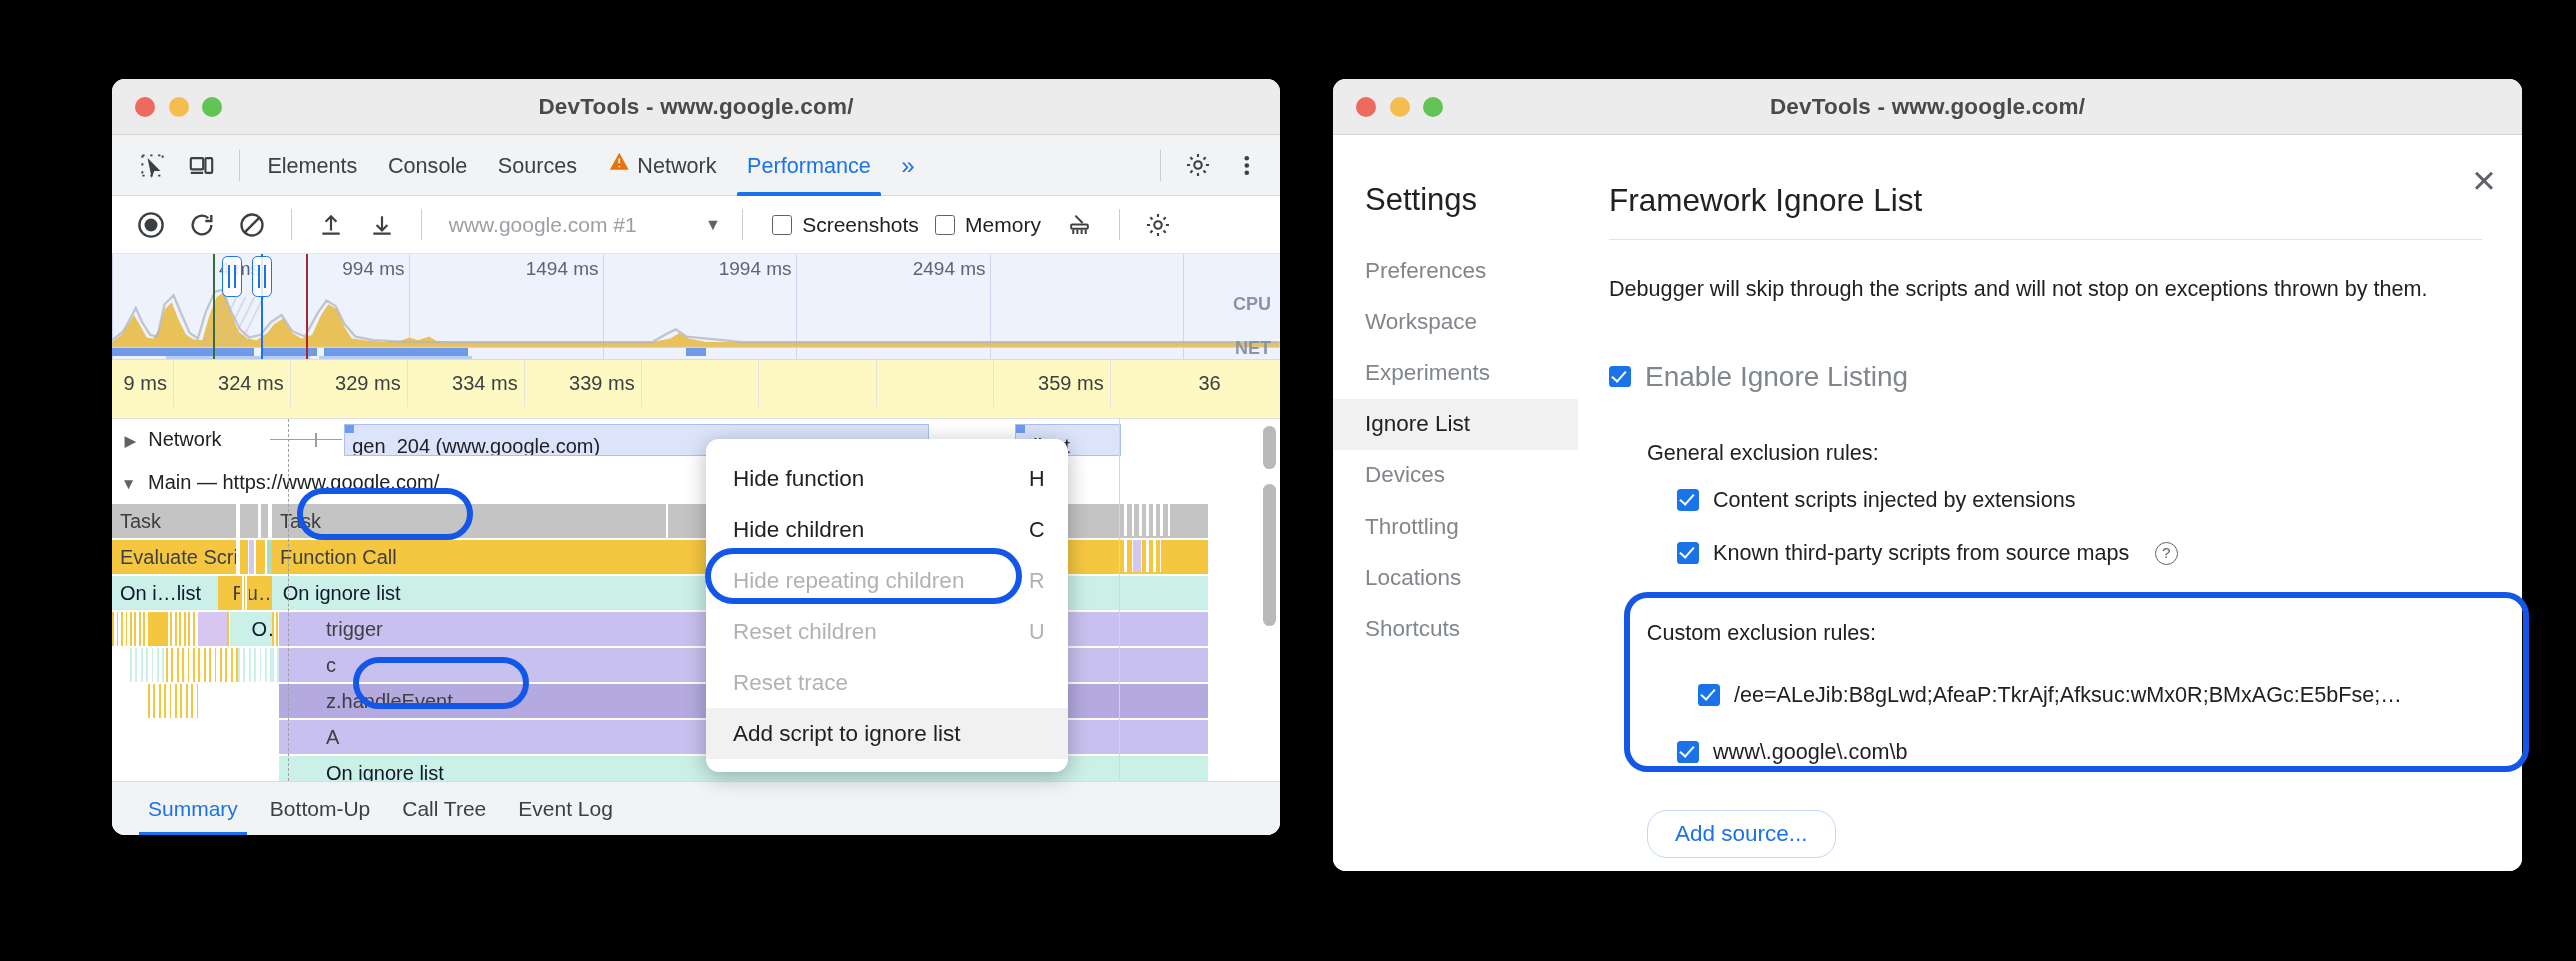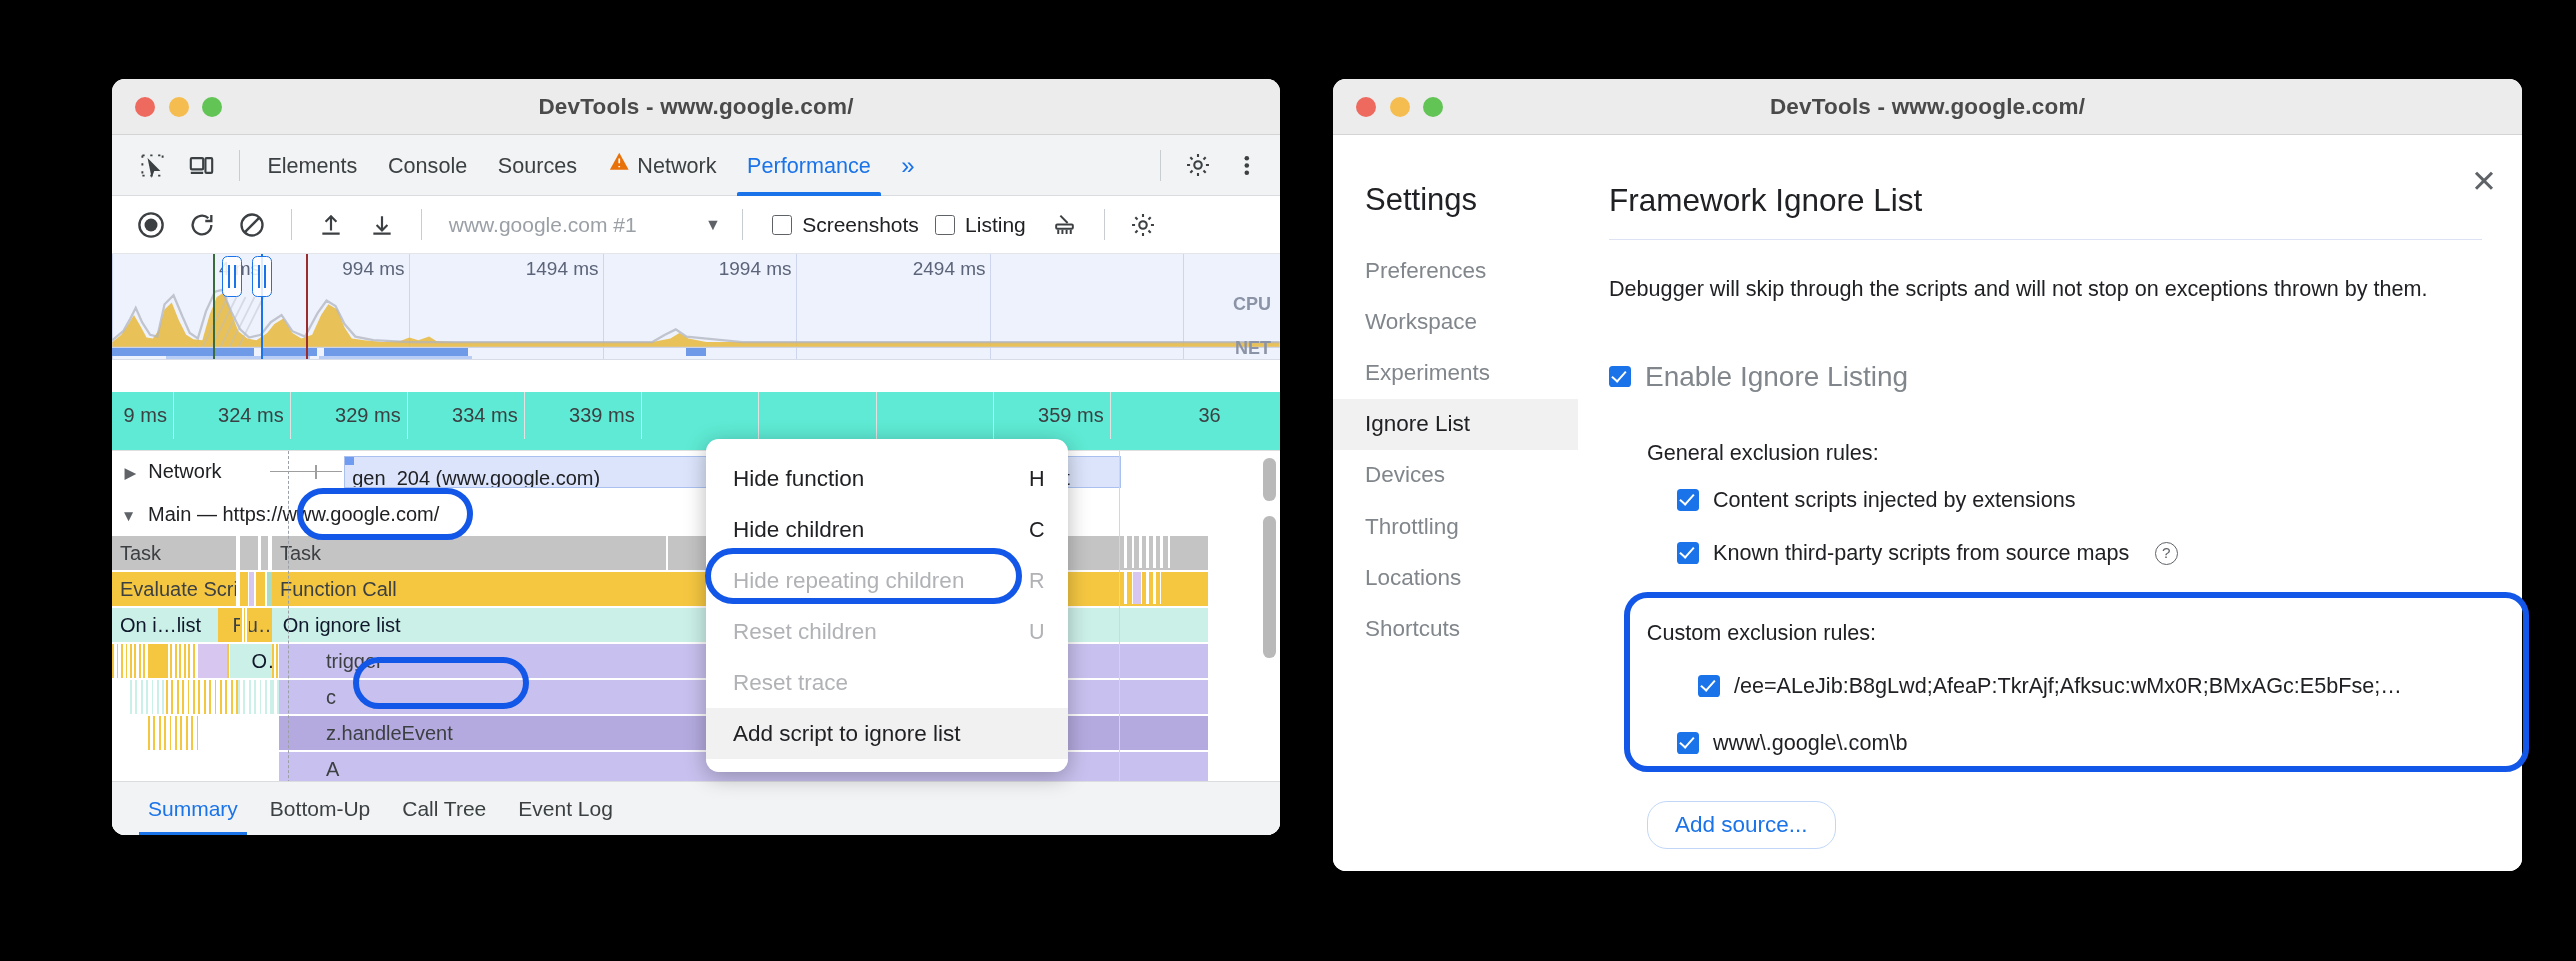--- a/index.html
+++ b/index.html
@@ -52,21 +52,21 @@
                  white-space:nowrap; }
   .ov-lane{ position:absolute; right:9px; font-size:18px; color:#8b93a6; font-weight:bold; }
   .sel-handle{ position:absolute; top:1.8px; width:20px; height:41px; border:1.8px solid #1a73e8;
                border-radius:5.4px; background:rgba(255,255,255,.85); }
   .sel-handle::before,.sel-handle::after{ content:""; position:absolute; top:8px; width:1.8px;
                height:23.4px; background:#1a73e8; }
   .sel-handle::before{ left:5.4px; } .sel-handle::after{ left:10.8px; }
   .vline{ position:absolute; top:0; bottom:0; width:1.8px; }
 
   
-  .ruler2{ height:59px; background:#5eead4; position:relative; border-bottom:0.9px solid #e0e0e0;margin-top:32px; }
+  .ruler2{ height:59px; background:#fef9c3; position:relative; border-bottom:0.9px solid #e0e0e0; }
   .r2t{ position:absolute; top:0; height:47px; border-left:0.9px solid #e3e3e3; }
   .r2t span{ position:absolute; right:6.3px; top:11.7px; font-size:20px; color:#3c4043;
              white-space:nowrap; }
 
   
   .tracks{ position:relative; background:#fff; height:387px; overflow:hidden; }
   .trk-row{ position:absolute; left:0; right:0; font-size:20px; color:#202124; }
   .tri{ display:inline-block; font-size:15.3px; color:#5f6368; margin-right:6.3px; }
   .net-evt{ position:absolute; height:32px; background:#dbe4fb; border:0.9px solid #aac1f0;
             font-size:20px; color:#202124; padding:1.8px 7.2px; overflow:hidden; white-space:nowrap;}
@@ -243,21 +243,21 @@
       <div class="vsep"></div>
       <div class="rec-url">www.google.com #1</div>
       <div class="caret" style="margin-left:54px;">▼</div>
       <div class="vsep"></div>
       <label class="chk-lbl">
         <span class="cbx"></span>
         <span>Screenshots</span>
       </label>
       <label class="chk-lbl">
         <span class="cbx"></span>
-        <span>Listing</span>
+        <span>Memory</span>
       </label>
       <div class="ic-btn" style="margin-left:12.6px;">
         <svg width="25" height="25" viewBox="0 0 24 24" fill="none" stroke="#3c4043" stroke-width="1.9">
           <path d="M8 3.5l7 7"></path>
             <rect x="4" y="12" width="16" height="4" rx="1"></rect>
             <path d="M6 17v4M10 17v4M14 17v4M18 17v4"></path>
         </svg>
       </div>
       <div class="vsep"></div>
       <div class="ic-btn">
@@ -497,21 +497,21 @@
         </div>
 
         <div class="row" style="margin:27px 0 12px 68px;">
           <span class="bcbx"></span>
           <span class="grp-lbl">Known third-party scripts from source maps</span>
           <span class="qmark">?</span>
         </div>
 
         <div style="margin:54px 0 0 27px;">
           <div class="grp-lbl" style="margin-left:10.8px;">Custom exclusion rules:</div>
-          <div class="row" style="margin:27px 0 0 41px;padding-left:21px;">
+          <div class="row" style="margin:36px 0 0 41px;padding-left:21px;">
             <span class="bcbx"></span>
             <span class="rule-lbl">/ee=ALeJib:B8gLwd;AfeaP:TkrAjf;Afksuc:wMx0R;BMxAGc:E5bFse;…</span>
           </div>
           <div class="row" style="margin:31px 0 0 41px;">
             <span class="bcbx"></span>
             <span class="rule-lbl">www\.google\.com\b</span>
           </div>
         </div>
 
         <div style="margin:45px 0 0 38px;">

